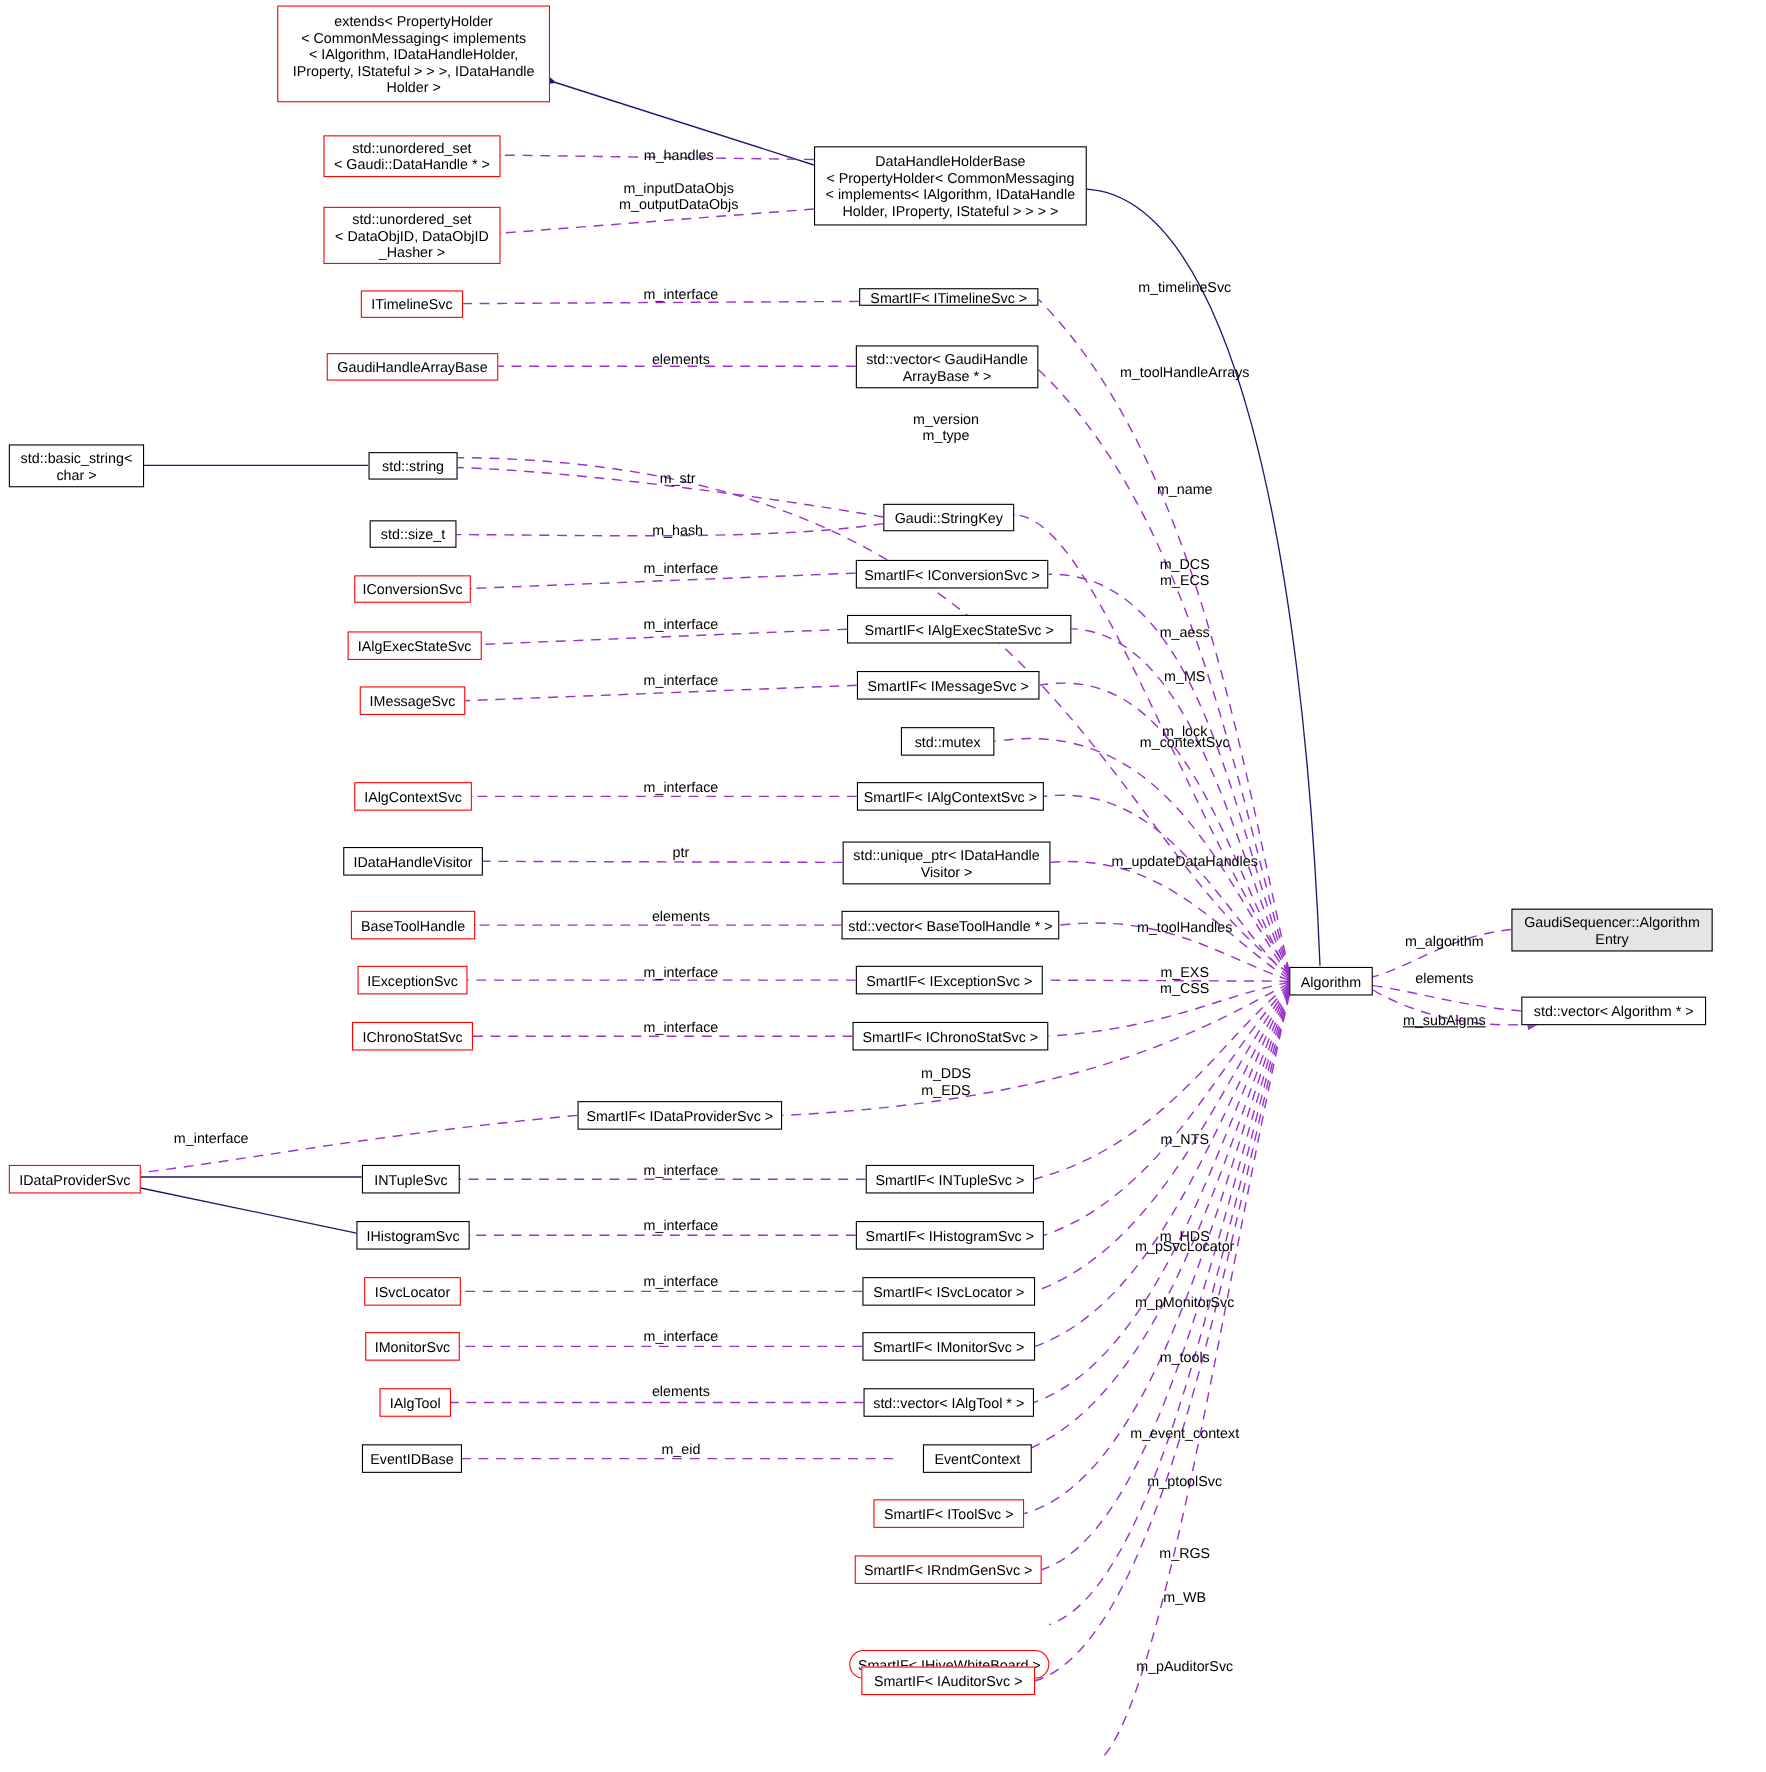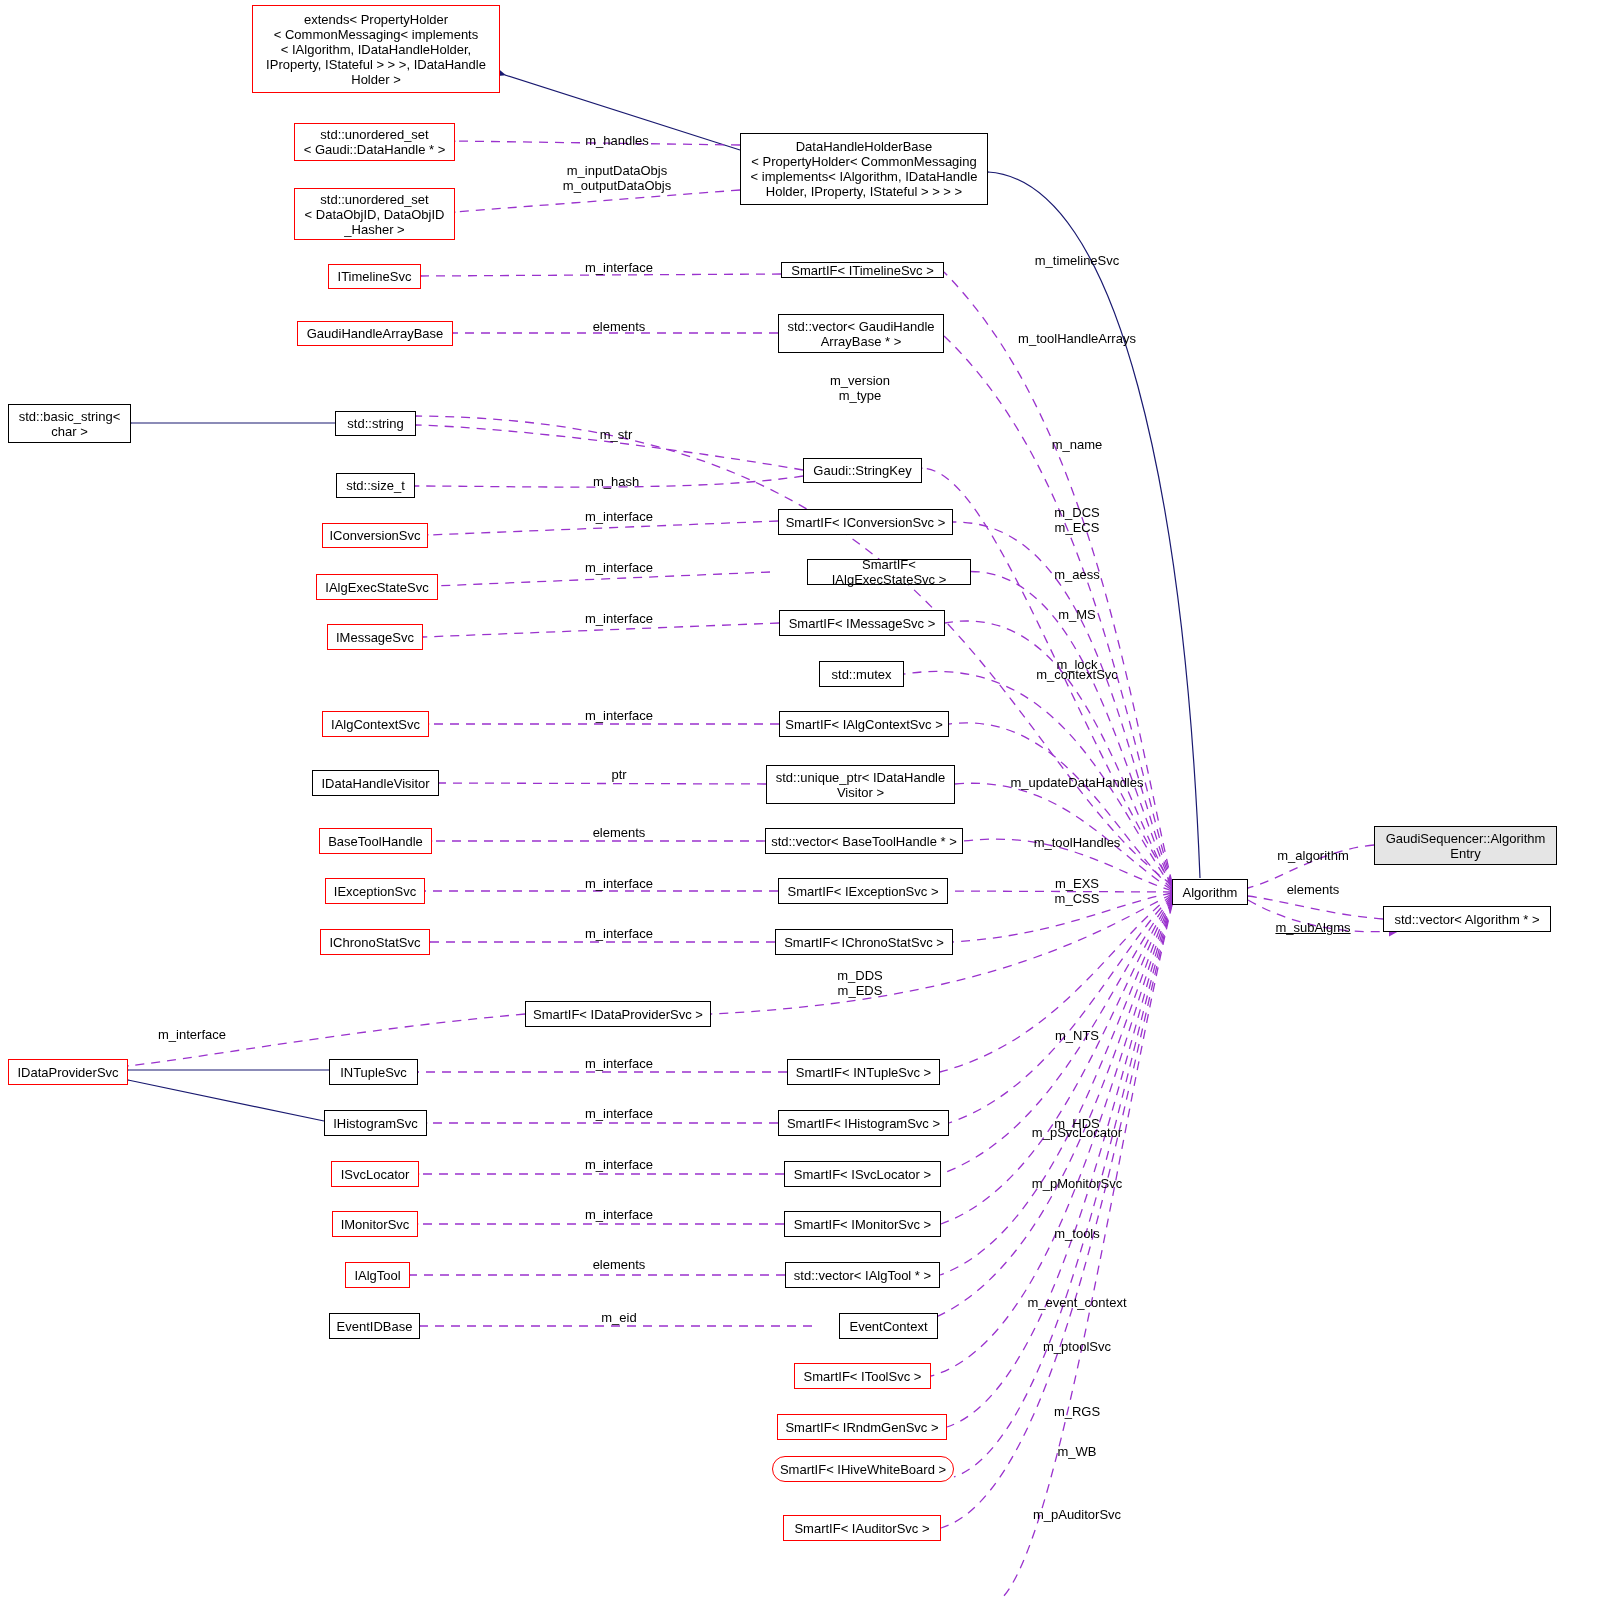--- a/index.html
+++ b/index.html
@@ -152,21 +152,21 @@
       <div class="node" style="left: 778px; top: 314px; width: 166px; height: 39px;">std::vector&lt; GaudiHandle
 ArrayBase * &gt;</div>
       <div class="node" style="left: 8px; top: 404px; width: 123px; height: 39px;">std::basic_string&lt;
 char &gt;</div>
       <div class="node" style="left: 335px; top: 411px; width: 81px; height: 25px;">std::string</div>
       <div class="node" style="left: 803px; top: 458px; width: 119px; height: 25px;">Gaudi::StringKey</div>
       <div class="node" style="left: 336px; top: 473px; width: 79px; height: 25px;">std::size_t</div>
       <div class="node red" style="left: 322px; top: 523px; width: 106px; height: 25px;">IConversionSvc</div>
       <div class="node" style="left: 778px; top: 509px; width: 175px; height: 26px;">SmartIF&lt; IConversionSvc &gt;</div>
       <div class="node red" style="left: 316px; top: 574px; width: 122px; height: 26px;">IAlgExecStateSvc</div>
-      <div class="node" style="left: 770px; top: 559px; width: 164px; height: 26px; margin-left: 37px;">SmartIF&lt; IAlgExecStateSvc &gt;</div>
+      <div class="node" style="left: 770px; top: 559px; width: 204px; height: 26px;">SmartIF&lt; IAlgExecStateSvc &gt;</div>
       <div class="node red" style="left: 327px; top: 624px; width: 96px; height: 26px;">IMessageSvc</div>
       <div class="node" style="left: 779px; top: 610px; width: 166px; height: 26px;">SmartIF&lt; IMessageSvc &gt;</div>
       <div class="node" style="left: 819px; top: 661px; width: 85px; height: 26px;">std::mutex</div>
       <div class="node red" style="left: 322px; top: 711px; width: 107px; height: 26px;">IAlgContextSvc</div>
       <div class="node" style="left: 779px; top: 711px; width: 170px; height: 26px;">SmartIF&lt; IAlgContextSvc &gt;</div>
       <div class="node" style="left: 312px; top: 770px; width: 127px; height: 26px;">IDataHandleVisitor</div>
       <div class="node" style="left: 766px; top: 765px; width: 189px; height: 39px;">std::unique_ptr&lt; IDataHandle
 Visitor &gt;</div>
       <div class="node red" style="left: 319px; top: 828px; width: 113px; height: 26px;">BaseToolHandle</div>
       <div class="node" style="left: 765px; top: 828px; width: 198px; height: 26px;">std::vector&lt; BaseToolHandle * &gt;</div>
@@ -183,21 +183,21 @@
       <div class="node red" style="left: 331px; top: 1161px; width: 88px; height: 26px;">ISvcLocator</div>
       <div class="node" style="left: 784px; top: 1161px; width: 157px; height: 26px;">SmartIF&lt; ISvcLocator &gt;</div>
       <div class="node red" style="left: 332px; top: 1211px; width: 86px; height: 26px;">IMonitorSvc</div>
       <div class="node" style="left: 784px; top: 1211px; width: 157px; height: 26px;">SmartIF&lt; IMonitorSvc &gt;</div>
       <div class="node red" style="left: 345px; top: 1262px; width: 65px; height: 26px;">IAlgTool</div>
       <div class="node" style="left: 785px; top: 1262px; width: 155px; height: 26px;">std::vector&lt; IAlgTool * &gt;</div>
       <div class="node" style="left: 329px; top: 1313px; width: 91px; height: 26px;">EventIDBase</div>
       <div class="node" style="left: 812px; top: 1313px; width: 99px; height: 26px; margin-left: 27px;">EventContext</div>
       <div class="node red" style="left: 794px; top: 1363px; width: 137px; height: 26px;">SmartIF&lt; IToolSvc &gt;</div>
       <div class="node red" style="left: 777px; top: 1414px; width: 170px; height: 26px;">SmartIF&lt; IRndmGenSvc &gt;</div>
-      <div class="node red" style="left: 772px; top: 1456px; width: 182px; height: 26px; border-radius: 13px;">SmartIF&lt; IHiveWhiteBoard &gt;</div>
+      <div class="node red" style="left: 772px; top: 1500px; width: 182px; height: 26px; border-radius: 13px;">SmartIF&lt; IHiveWhiteBoard &gt;</div>
       <div class="node red" style="left: 783px; top: 1515px; width: 158px; height: 26px;">SmartIF&lt; IAuditorSvc &gt;</div>
       <div class="node" style="left: 1172px; top: 879px; width: 76px; height: 26px;">Algorithm</div>
       <div class="node gray" style="left: 1374px; top: 826px; width: 183px; height: 39px;">GaudiSequencer::Algorithm
 Entry</div>
       <div class="node" style="left: 1383px; top: 906px; width: 168px; height: 26px;">std::vector&lt; Algorithm * &gt;</div>
     </div>
 
   <div id="labels-layer">
       <div class="edge-label" style="left: 617px; top: 133px;">m_handles</div>
       <div class="edge-label" style="left: 617px; top: 163px;">m_inputDataObjs

